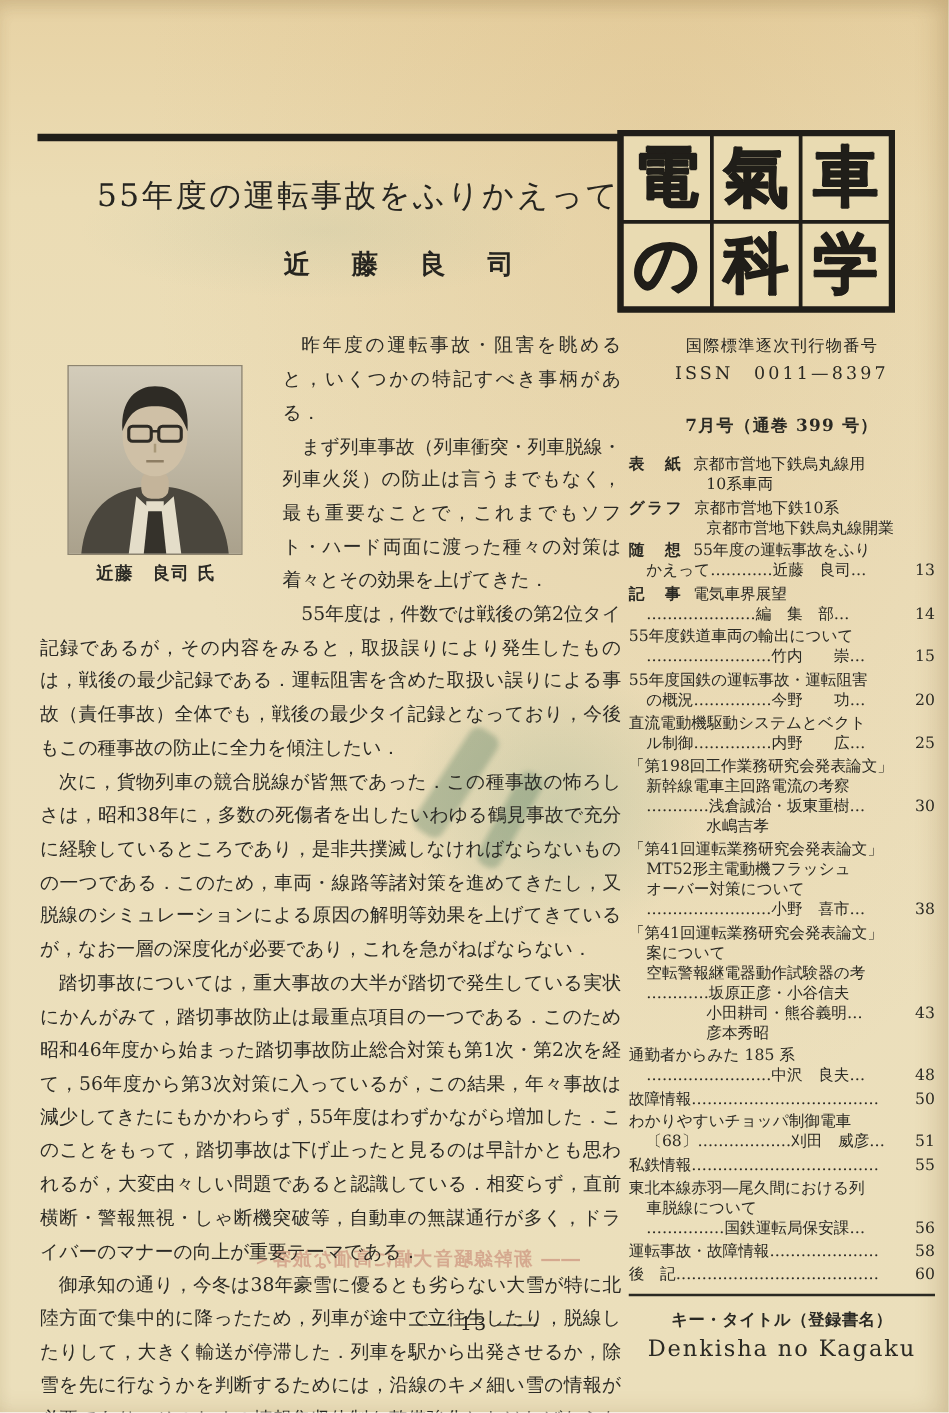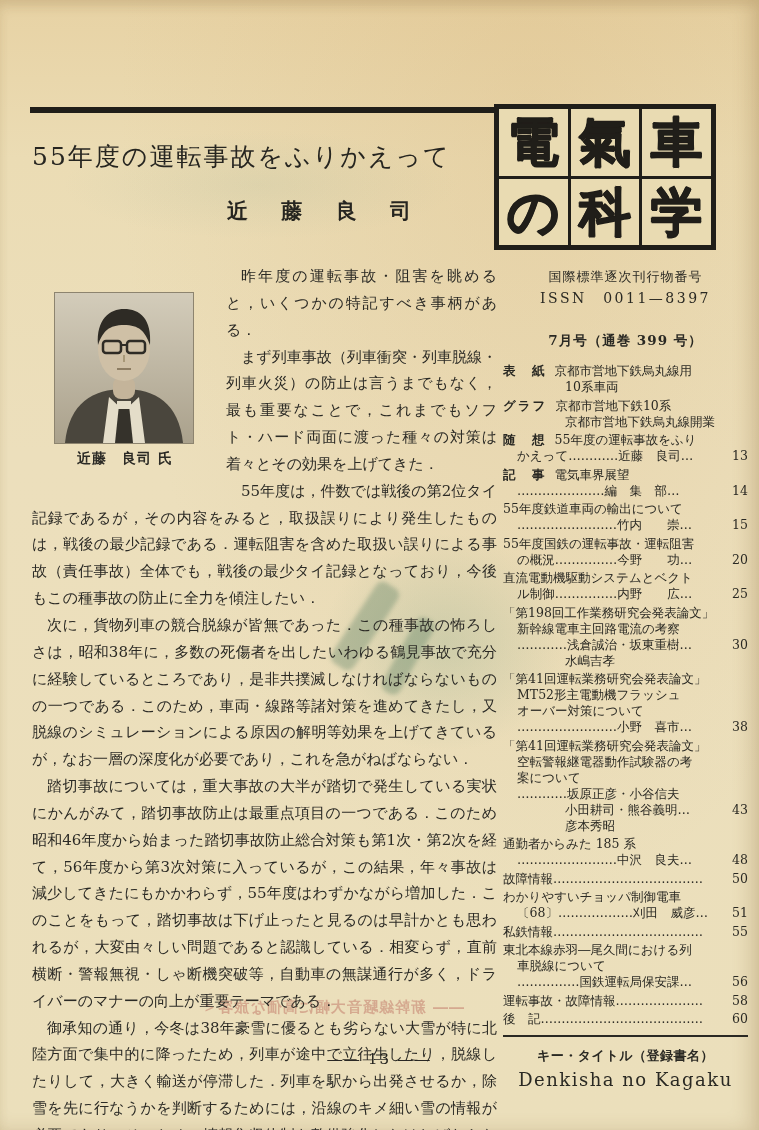--- a/index.html
+++ b/index.html
@@ -37,21 +37,21 @@
     background:#201e19;gap:3px;
   }
   .logo-cell{
     background:#e9dbb2;display:flex;align-items:center;justify-content:center;
     font-size:52px;font-weight:900;color:#201e19;line-height:1;
     text-shadow:0.7px 0 #201e19,-0.7px 0 #201e19,0 0.7px #201e19,0 -0.7px #201e19;
     font-family:"DejaVu Serif", serif;
   }
   
   .headblock{position:absolute;left:32px;top:128px;width:464px;}
-  .title{margin-top:12px;text-align:left;font-size:25px;letter-spacing:2px;
+  .title{margin-top:12px;text-align:right;font-size:25px;letter-spacing:2px;
     color:#262520;font-weight:500;}
   .author{margin-top:24px;text-align:right;padding-right:72px;
     font-size:21px;letter-spacing:13px;color:#262520;font-weight:600;}
   
   .article{position:absolute;left:32px;top:263px;width:465px;}
   .article p{margin:0;font-size:15px;line-height:1.79;text-align:justify;
     text-indent:1em;color:#2b2a25;}
   figure.photo{float:left;width:142px;margin:12px 13px 19px 5px;padding:17px;}
   figure.photo svg{display:block;width:138px;height:150px;border:1px solid #8d846f;
     background:#c9c2b0;}
@@ -229,24 +229,24 @@
           <span class="txt">オーバー対策について</span>
         </div>
       <div class="tl in1">
           <span class="txt">……………………小野　喜市…</span>
           <span class="pg">38</span>
         </div>
       <div class="tl ent">
           <span class="txt">「第41回運転業務研究会発表論文」</span>
         </div>
       <div class="tl in1">
+          <span class="txt">案について</span>
+        </div>
+      <div class="tl in1">
           <span class="txt">空転警報継電器動作試験器の考</span>
-        </div>
-      <div class="tl in1">
-          <span class="txt">案について</span>
         </div>
       <div class="tl in1">
           <span class="txt">…………坂原正彦・小谷信夫</span>
         </div>
       <div class="tl in2">
           <span class="txt">小田耕司・熊谷義明…</span>
           <span class="pg">43</span>
         </div>
       <div class="tl in2">
           <span class="txt">彦本秀昭</span>

